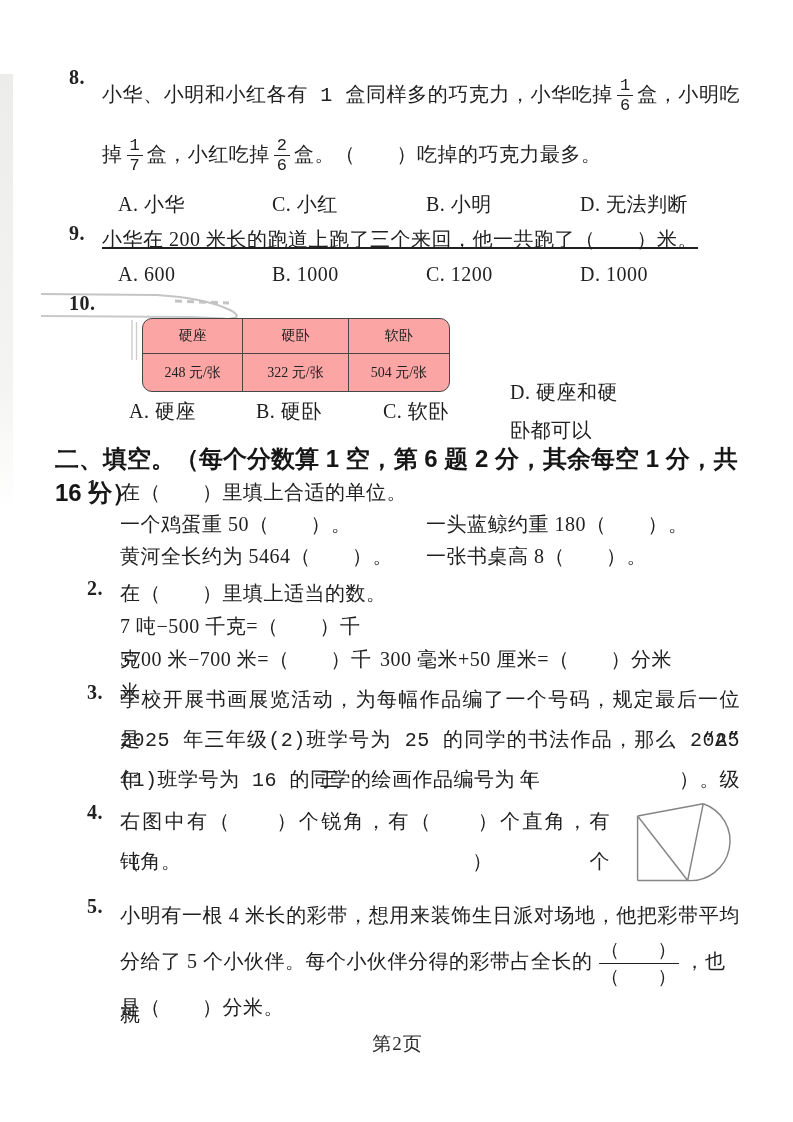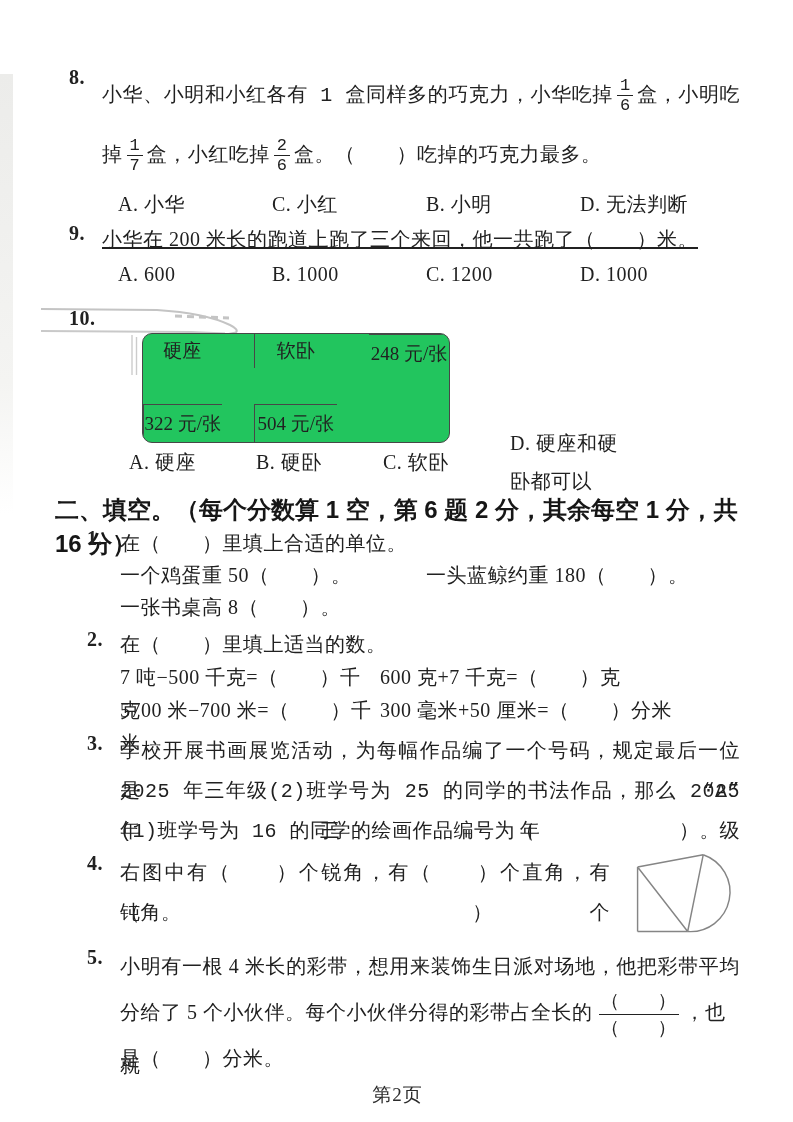--- a/index.html
+++ b/index.html
@@ -36,23 +36,23 @@
   .frac .fd{padding:0 3px;}
   .bigfrac{font-size:19px;margin:0 6px;}
   .bigfrac .fn{padding:0 2px 2px;}
   .bigfrac .fd{padding:2px 2px 0;}
   
   .q10-flex{display:flex;}
   .q10-left{width:268px;flex:none;}
   .q10-left .ln{height:36px;line-height:36px;}
   .q10-right{flex:1;position:relative;}
   .train-svg{position:absolute;left:-72px;top:-2px;width:232px;height:82px;z-index:1;}
-  .price-table{position:relative;z-index:2;background:#22c55e;margin:26px 0 0 31px;
+  .price-table{position:relative;z-index:2;background:#fca5a5;margin:26px 0 0 31px;
         width:306px;border:1.6px solid #474747;border-radius:10px;overflow:hidden;
-        display:grid;grid-template-columns:1fr 1.06fr 1.02fr;font-size:19px;letter-spacing:0;gap:32px;}
+        display:grid;grid-template-columns:1fr 1.06fr 1.02fr;font-size:14px;letter-spacing:0;}
   .pt-cell{display:flex;align-items:center;justify-content:center;height:34px;
         border-left:1.3px solid #474747;}
   .pt-cell.c0{border-left:none;}
   .pt-cell.price{height:37px;border-top:1.3px solid #474747;}
   
   .fill-header{height:34px;line-height:34px;margin-top:12px;font-weight:700;
         font-family:"Liberation Sans","DejaVu Sans",sans-serif;font-size:24px;
         letter-spacing:0;color:#161616;}
   
   .cols{display:flex;}
@@ -61,21 +61,21 @@
   .q1 .ln,.q2 .ln{height:32px;line-height:32px;font-family:Liberation Serif, serif;}
   .q2 .ln{height:33px;line-height:33px;}
   .q3 .ln{height:40px;line-height:40px;font-family:Liberation Mono, monospace;}
   .q4-flex{display:flex;gap:12px;}
   .q4-text{flex:1;min-width:0;}
   .q4 .ln{height:40px;line-height:40px;}
   .shape-svg{width:118px;height:98px;flex:none;margin-top:-4px;}
   .q5 .ln1{height:40px;line-height:40px;}
   .q5 .ln2{height:52px;line-height:52px;}
   .q5 .ln3{height:40px;line-height:40px;}
-  .mt4{margin-top:15px;}.mt5{margin-top:5px;}
+  .mt4{margin-top:0;}.mt5{margin-top:5px;}
   .footer{height:26px;line-height:26px;margin-top:4px;text-align:center;
         font-size:19px;letter-spacing:1px;color:#2b2b2b;}
 </style>
 </head>
 <body>
 
 <div class="page">
   <div class="scan-edge"></div>
 
   <div class="q choice-q q8">
@@ -121,20 +121,21 @@
         <div class="q10-right">
           <svg class="train-svg" viewBox="0 0 232 82" fill="none">
             <path d="M2,4 L118,5 Q166,8 191,20 Q200,24.5 197,27.5 L187,29.5" stroke="#c4c4c4" stroke-width="2"></path>
             <path d="M2,26 L152,27 L186,28.5" stroke="#c9c9c9" stroke-width="1.8"></path>
             <path d="M136,11 L190,13" stroke="#c4c4c4" stroke-width="3" stroke-dasharray="7 5"></path>
             <path d="M203,33 L226,33 M209,37 L231,37" stroke="#b8b8b8" stroke-width="1.6"></path>
             <path d="M93,30 L93,70 M97.5,32 L97.5,70" stroke="#cccccc" stroke-width="1.4"></path>
           </svg>
           <div class="price-table">
             <div class="pt-cell c0">硬座</div>
+            <div class="pt-cell">硬卧</div>
             <div class="pt-cell">软卧</div>
             <div class="pt-cell c0 price">248 元/张</div>
             <div class="pt-cell price">322 元/张</div>
             <div class="pt-cell price">504 元/张</div>
           </div>
         </div>
       </div>
       <div class="opts">
         <span class="opt">A. 硬座</span>
         <span class="opt">B. 硬卧</span>
@@ -148,32 +149,32 @@
 
   <div class="q fill-q q1">
     <span class="qnum">1.</span>
     <div class="qbody">
       <div class="ln">在（　　）里填上合适的单位。</div>
       <div class="cols">
         <div class="ln col1">一个鸡蛋重 50（　　）。</div>
         <div class="ln">一头蓝鲸约重 180（　　）。</div>
       </div>
       <div class="cols">
+        <div class="ln col1">黄河全长约为 5464（　　）。</div>
         <div class="ln">一张书桌高 8（　　）。</div>
       </div>
     </div>
   </div>
 
   <div class="q fill-q q2 mt5">
     <span class="qnum">2.</span>
     <div class="qbody">
       <div class="ln">在（　　）里填上适当的数。</div>
       <div class="cols">
         <div class="ln col1">7 吨−500 千克=（　　）千克</div>
-        <div class="ln">600 克+7 千克=（　　）克</div>
       </div>
       <div class="cols">
         <div class="ln col1">5700 米−700 米=（　　）千米</div>
         <div class="ln">300 毫米+50 厘米=（　　）分米</div>
       </div>
     </div>
   </div>
 
   <div class="q fill-q q3 mt5">
     <span class="qnum">3.</span>

